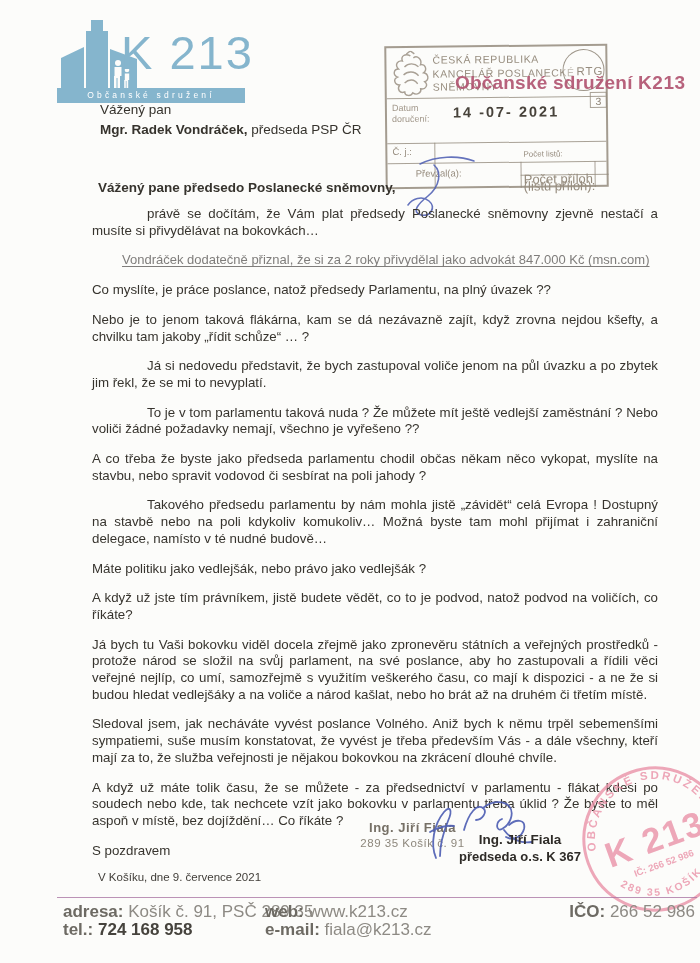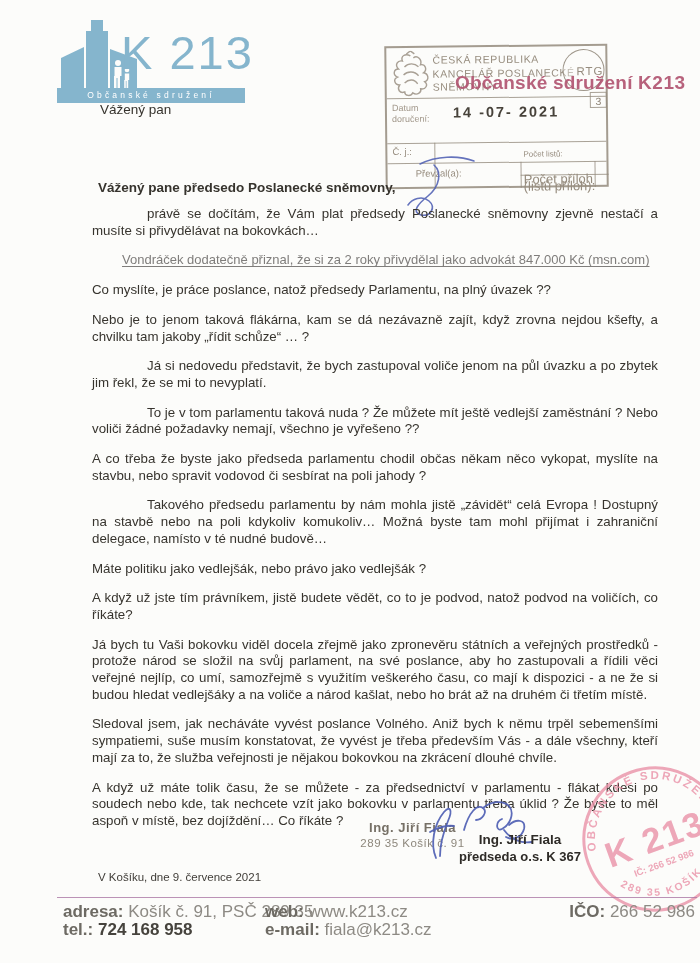--- a/index.html
+++ b/index.html
@@ -153,38 +153,40 @@
       <path d="M36,13 C44,20 42,34 30,44 C20,52 13,60 23,63 C33,65 38,55 31,49 C24,43 14,47 10,53"></path>
     </g>
   </svg>
 
   <div class="red-overlay">
     <span>Občanské sdružení </span><b>K213</b>
   </div>
 
   <div class="recipient">
     <div>Vážený pan</div>
+    <div><b>Mgr. Radek Vondráček,</b><span> předseda PSP ČR</span></div>
   </div>
 
   <div class="salutation">Vážený pane předsedo Poslanecké sněmovny,</div>
 
   <div class="body-text">
     <p class="indent">právě se dočítám, že Vám plat předsedy Poslanecké sněmovny zjevně nestačí a musíte si přivydělávat na bokovkách…</p>
     <p class="link-line">Vondráček dodatečně přiznal, že si za 2 roky přivydělal jako advokát 847.000 Kč (msn.com)</p>
     <p>Co myslíte, je práce poslance, natož předsedy Parlamentu, na plný úvazek ??</p>
     <p>Nebo je to jenom taková flákárna, kam se dá nezávazně zajít, když zrovna nejdou kšefty, a chvilku tam jakoby „řídit schůze“ … ?</p>
     <p class="indent">Já si nedovedu představit, že bych zastupoval voliče jenom na půl úvazku a po zbytek jim řekl, že se mi to nevyplatí.</p>
     <p class="indent">To je v tom parlamentu taková nuda ? Že můžete mít ještě vedlejší zaměstnání ? Nebo voliči žádné požadavky nemají, všechno je vyřešeno ??</p>
     <p>A co třeba že byste jako předseda parlamentu chodil občas někam něco vykopat, myslíte na stavbu, nebo spravit vodovod  či sesbírat na poli jahody ?</p>
     <p class="indent">Takového předsedu parlamentu by nám mohla jistě „závidět“ celá Evropa ! Dostupný na stavbě nebo na poli kdykoliv komukoliv… Možná byste tam mohl přijímat i zahraniční delegace, namísto v té nudné budově…</p>
     <p>Máte politiku jako vedlejšák, nebo právo jako vedlejšák ?</p>
     <p>A když už jste tím právníkem, jistě budete vědět, co to je podvod, natož podvod na voličích, co říkáte?</p>
     <p>Já bych tu Vaši bokovku viděl docela zřejmě jako zpronevěru státních a veřejných prostředků - protože národ se složil na svůj parlament, na své poslance, aby  ho zastupovali a řídili věci veřejné nejlíp, co umí, samozřejmě s využitím veškerého času, co mají k dispozici - a ne že si budou hledat vedlejšáky a na voliče a národ kašlat, nebo ho brát až na druhém či třetím místě.</p>
     <p>Sledoval jsem, jak necháváte vyvést poslance Volného. Aniž bych k němu trpěl sebemenšími sympatiemi, suše musím konstatovat, že vyvést je třeba především Vás - a dále všechny, kteří mají za to, že služba veřejnosti je nějakou bokovkou na zkrácení dlouhé chvíle.</p>
     <p>A když už máte tolik času, že se můžete - za předsednictví v parlamentu - flákat kdesi po soudech nebo kde, tak nechcete vzít jako bokovku v parlamentu třeba úklid ? Že byste to měl aspoň v místě, bez dojíždění…  Co říkáte ?</p>
+    <p class="regards">S pozdravem</p>
   </div>
 
   <div class="gray-stamp">
     <div class="l1">Ing. Jiří Fiala</div>
     <div class="l2">289 35 Košík č. 91</div>
   </div>
 
   <svg class="sig-main" width="128" height="70" viewBox="0 0 128 70">
     <g fill="none" stroke="#5060b4" stroke-width="1.8" stroke-linecap="round" opacity="0.92">
       <path d="M18,60 C12,46 16,26 26,14 C32,7 35,12 30,23 C26,33 22,46 22,58"></path>

